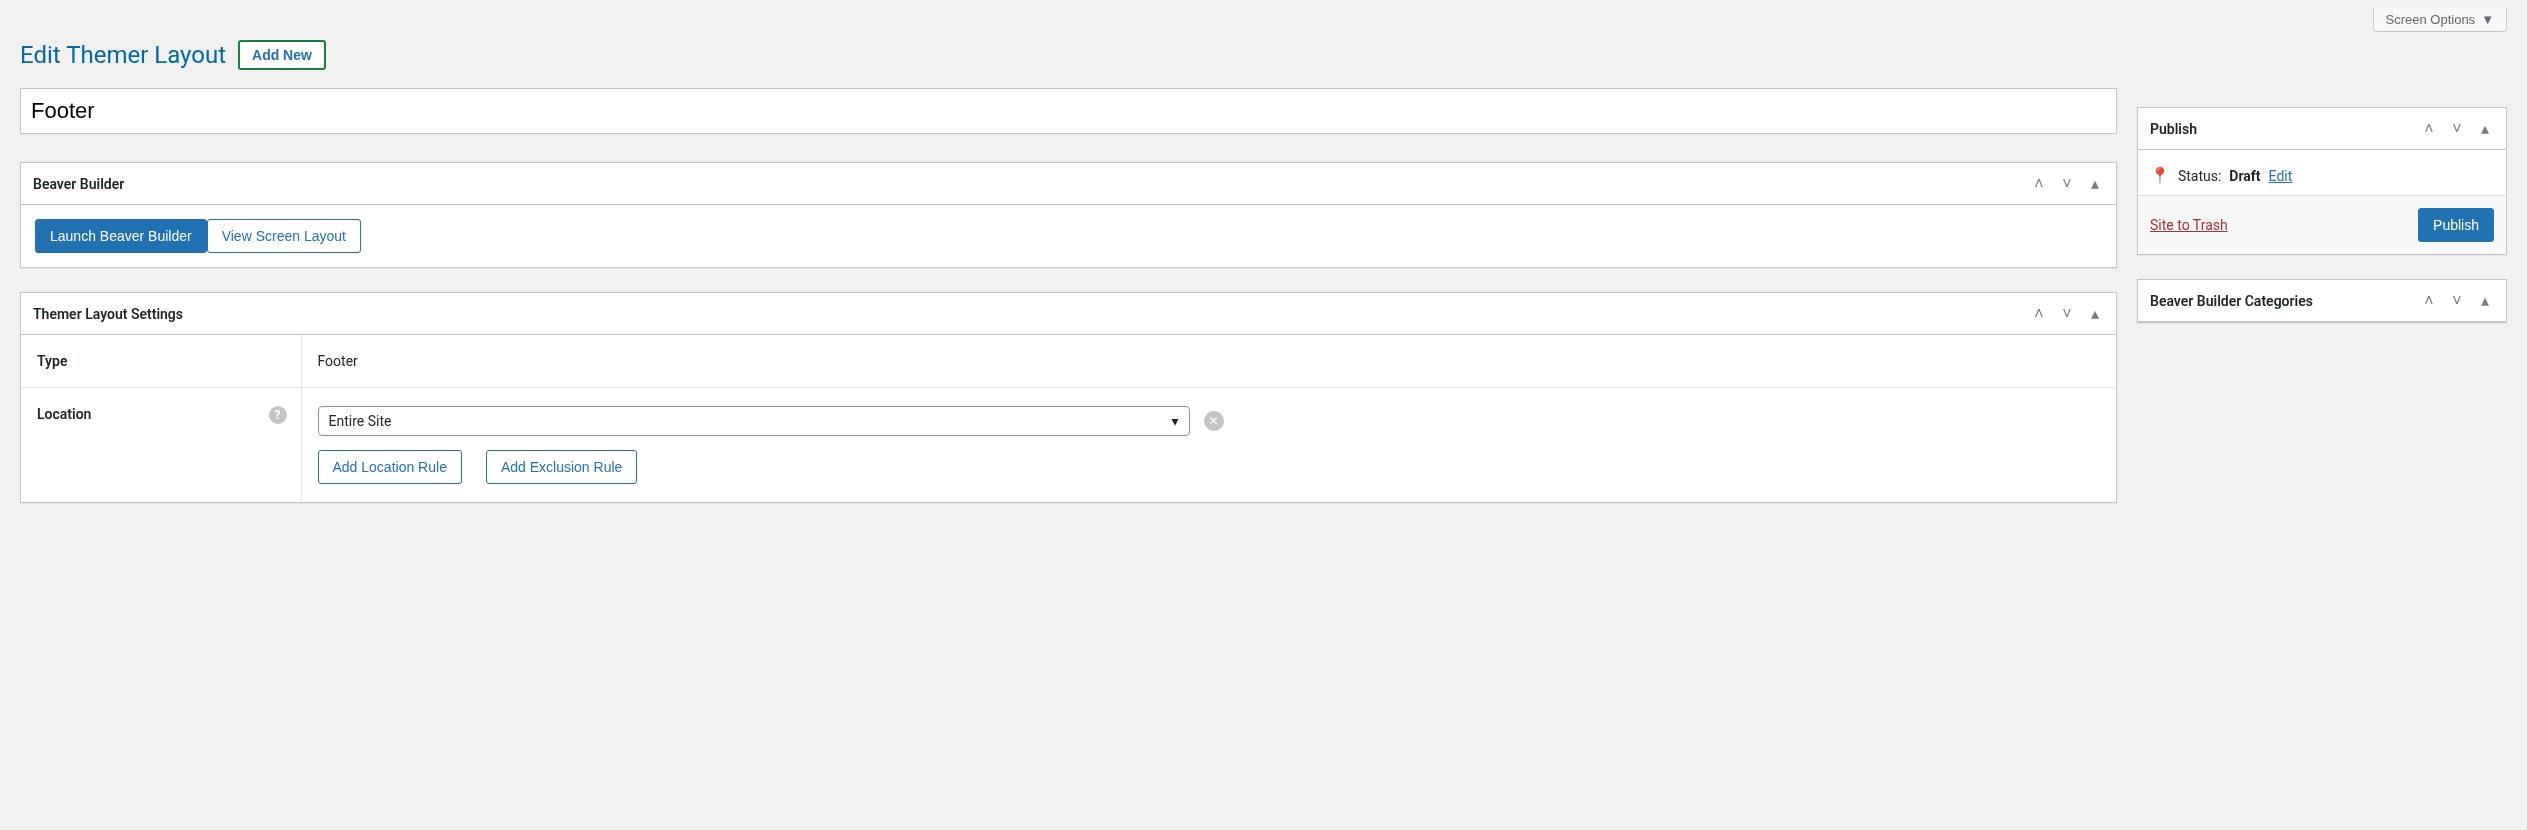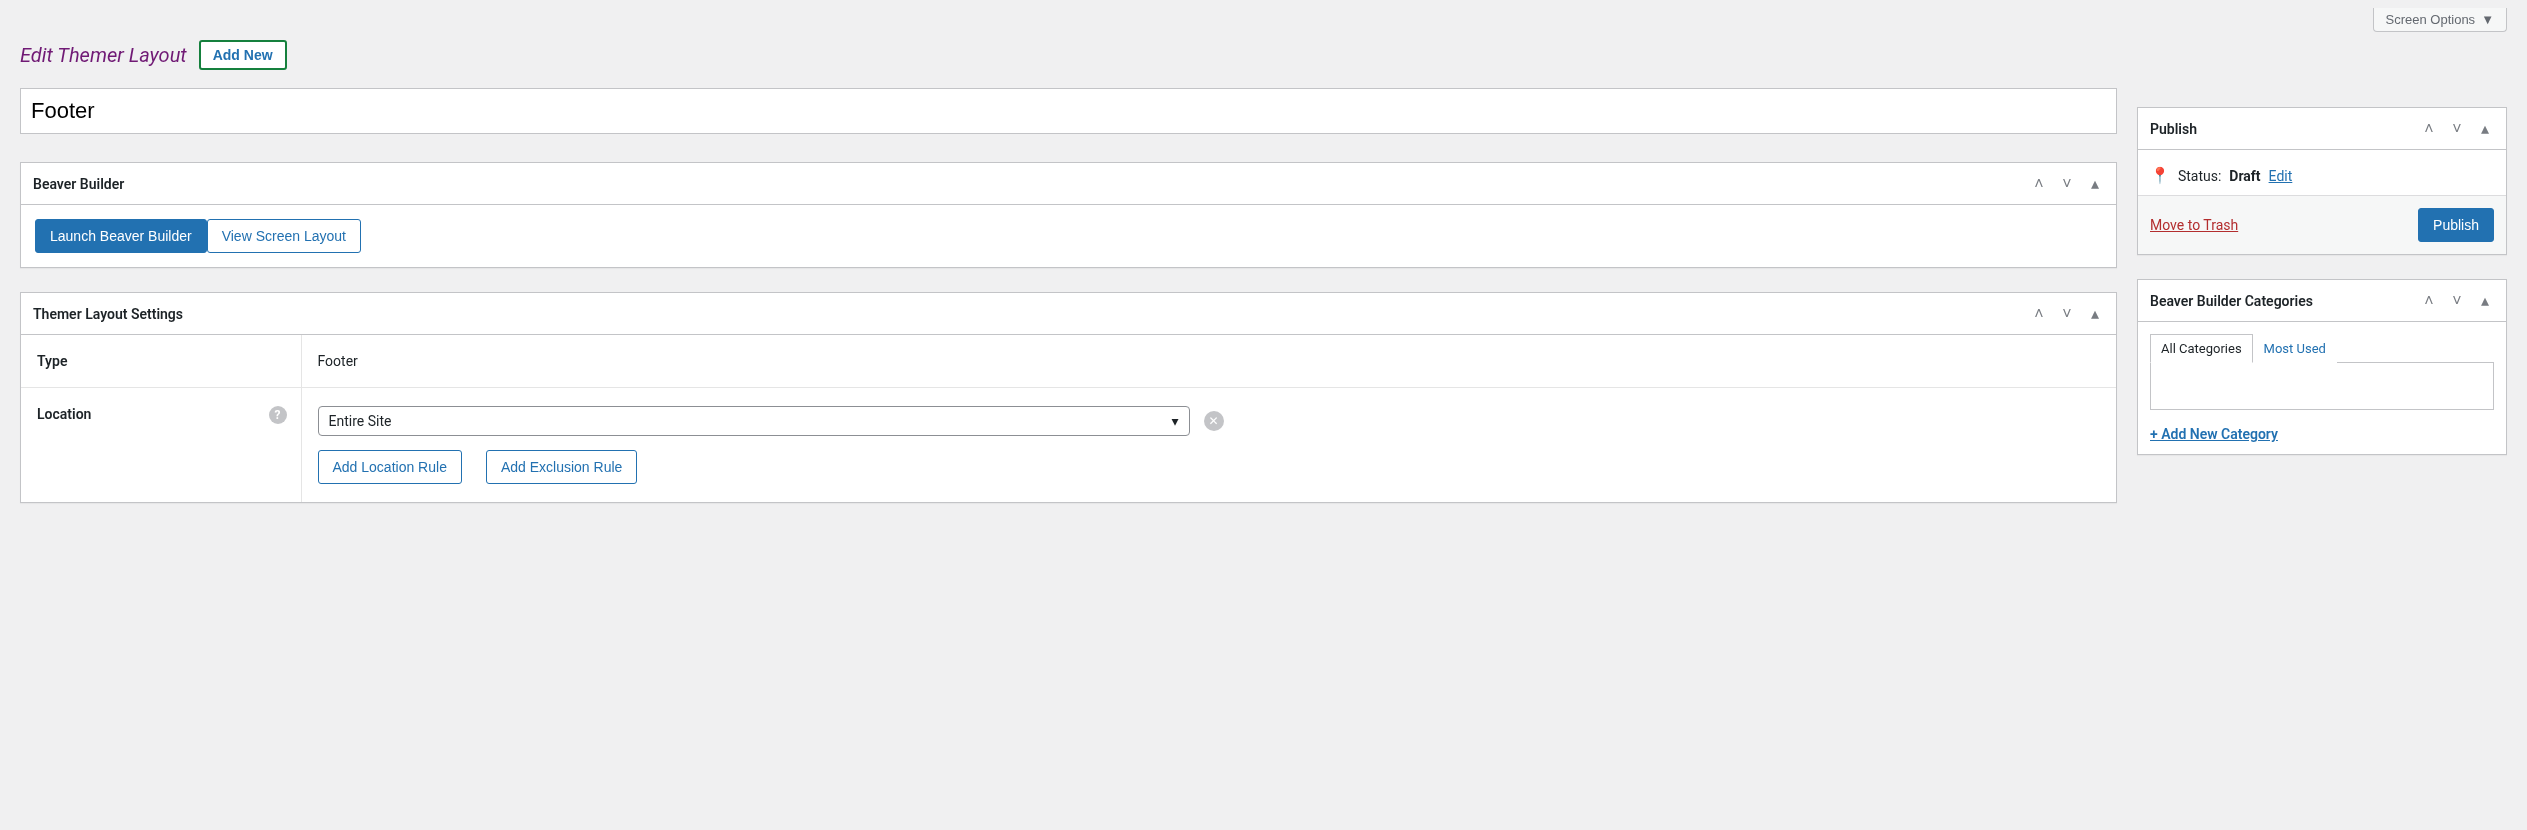--- a/index.html
+++ b/index.html
@@ -35,24 +35,23 @@
       align-items: center;
       gap: 6px;
     }
     .heading-row {
       display: flex;
       align-items: center;
       gap: 12px;
       margin: 8px 0 18px 0;
     }
     .page-title {
-      font-size: 20px;
+      font-size: 24px;
       font-weight: 400;
-      color: #701a75;
-      font-style: italic;
+      color: #0369a1;
     }
     .add-new-btn {
       border: 2px solid #15803d;
       color: #2271b1;
       background: #fff;
       padding: 5px 12px;
       font-size: 14px;
       font-weight: 600;
       border-radius: 3px;
       cursor: pointer;
@@ -314,38 +313,30 @@
         </div>
       </div>
       <div class="postbox-body">
         <div class="publish-row">
           <span class="key-icon">📍</span>
           <span>Status:</span>
           <span class="status-draft">Draft</span>
           <a class="edit-link">Edit</a>
         </div>
         <div class="publish-actions">
-          <a class="trash-link">Move to Trash</a>
+          <a class="trash-link">Site to Trash</a>
           <button class="btn-primary">Publish</button>
         </div>
       </div>
     </div>
 
     <div class="postbox">
       <div class="postbox-header">
         <span class="postbox-title">Beaver Builder Categories</span>
         <div class="postbox-ctrls">
           <span>˄</span>
           <span>˅</span>
           <span>▴</span>
         </div>
       </div>
-      <div class="postbox-body">
-        <div class="cat-tabs">
-          <div class="cat-tab active">All Categories</div>
-          <div class="cat-tab inactive">Most Used</div>
-        </div>
-        <div class="cat-box"></div>
-        <a class="add-cat-link">+ Add New Category</a>
-      </div>
     </div>
   </div>
 </div>
 
 </body></html>

